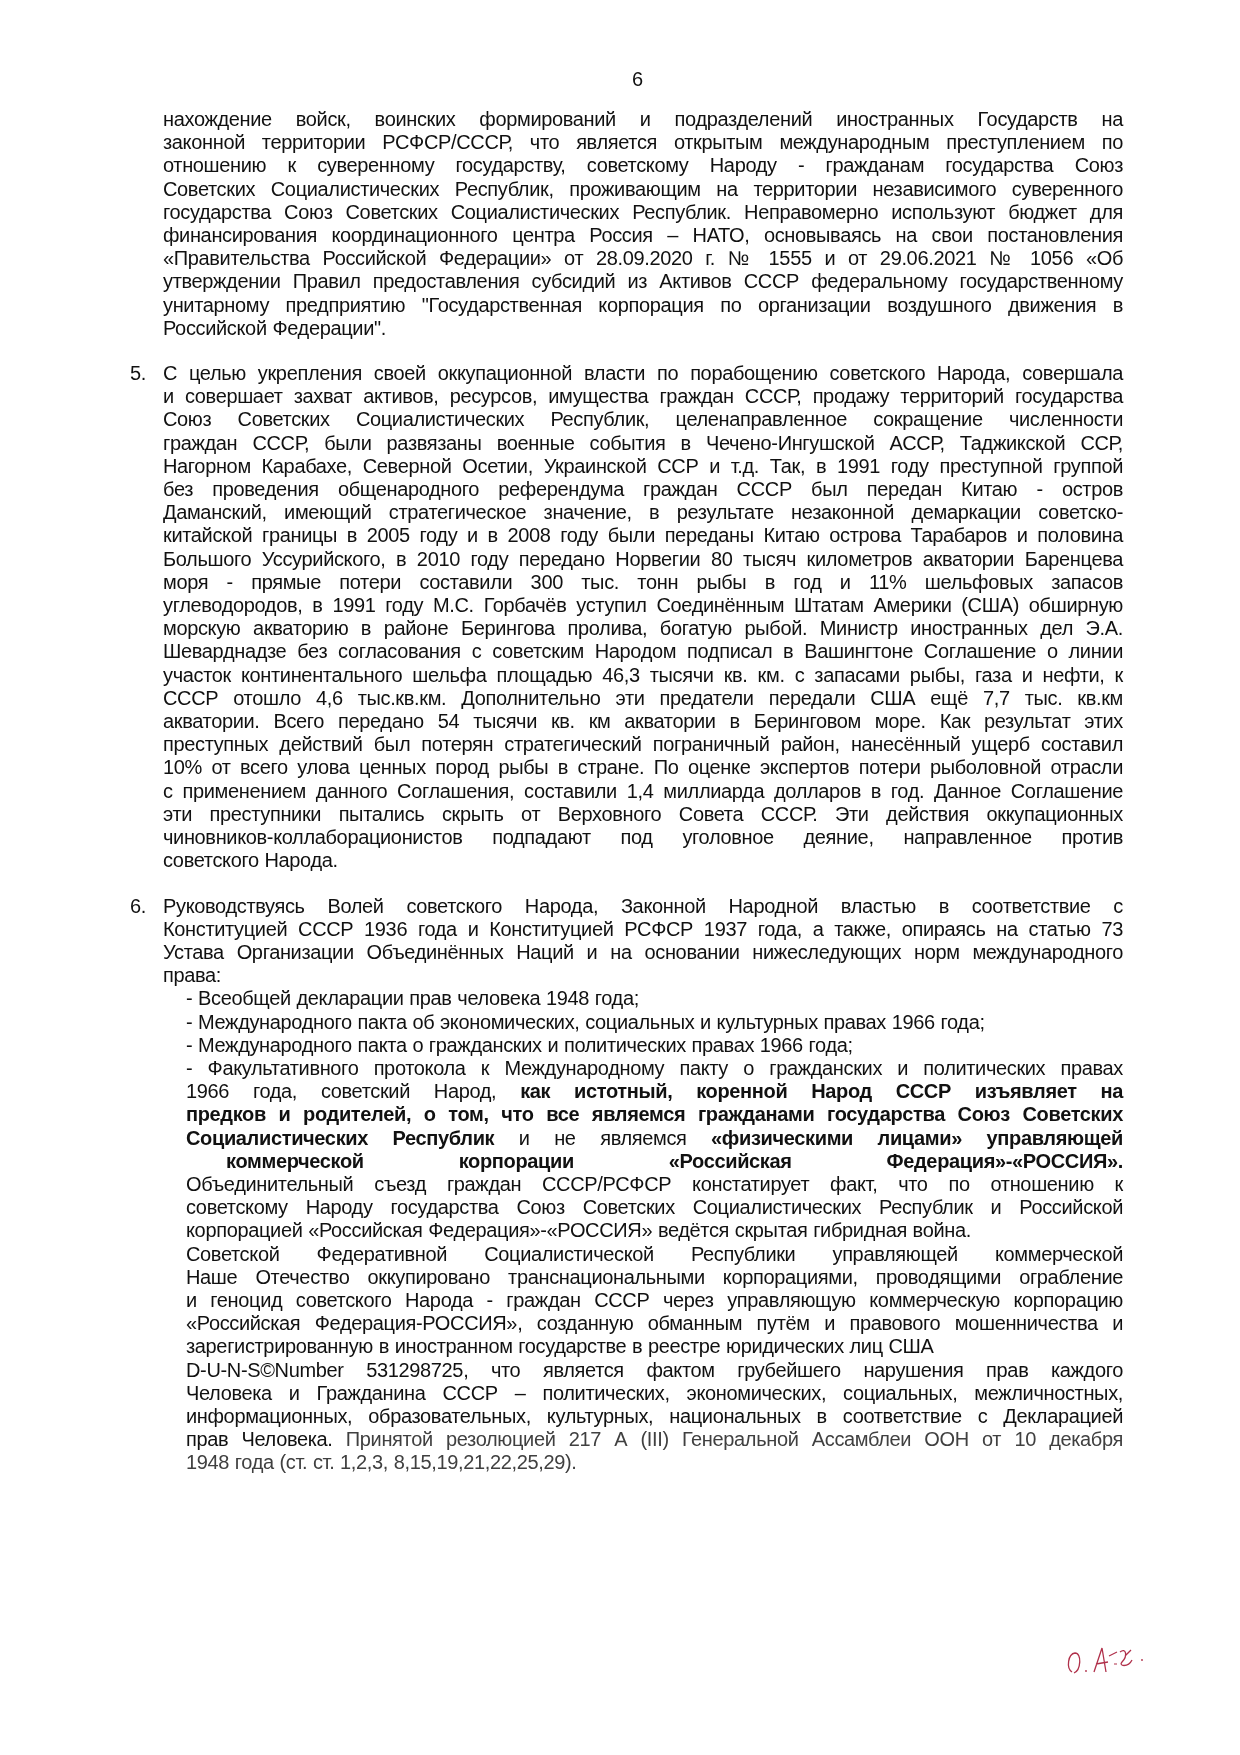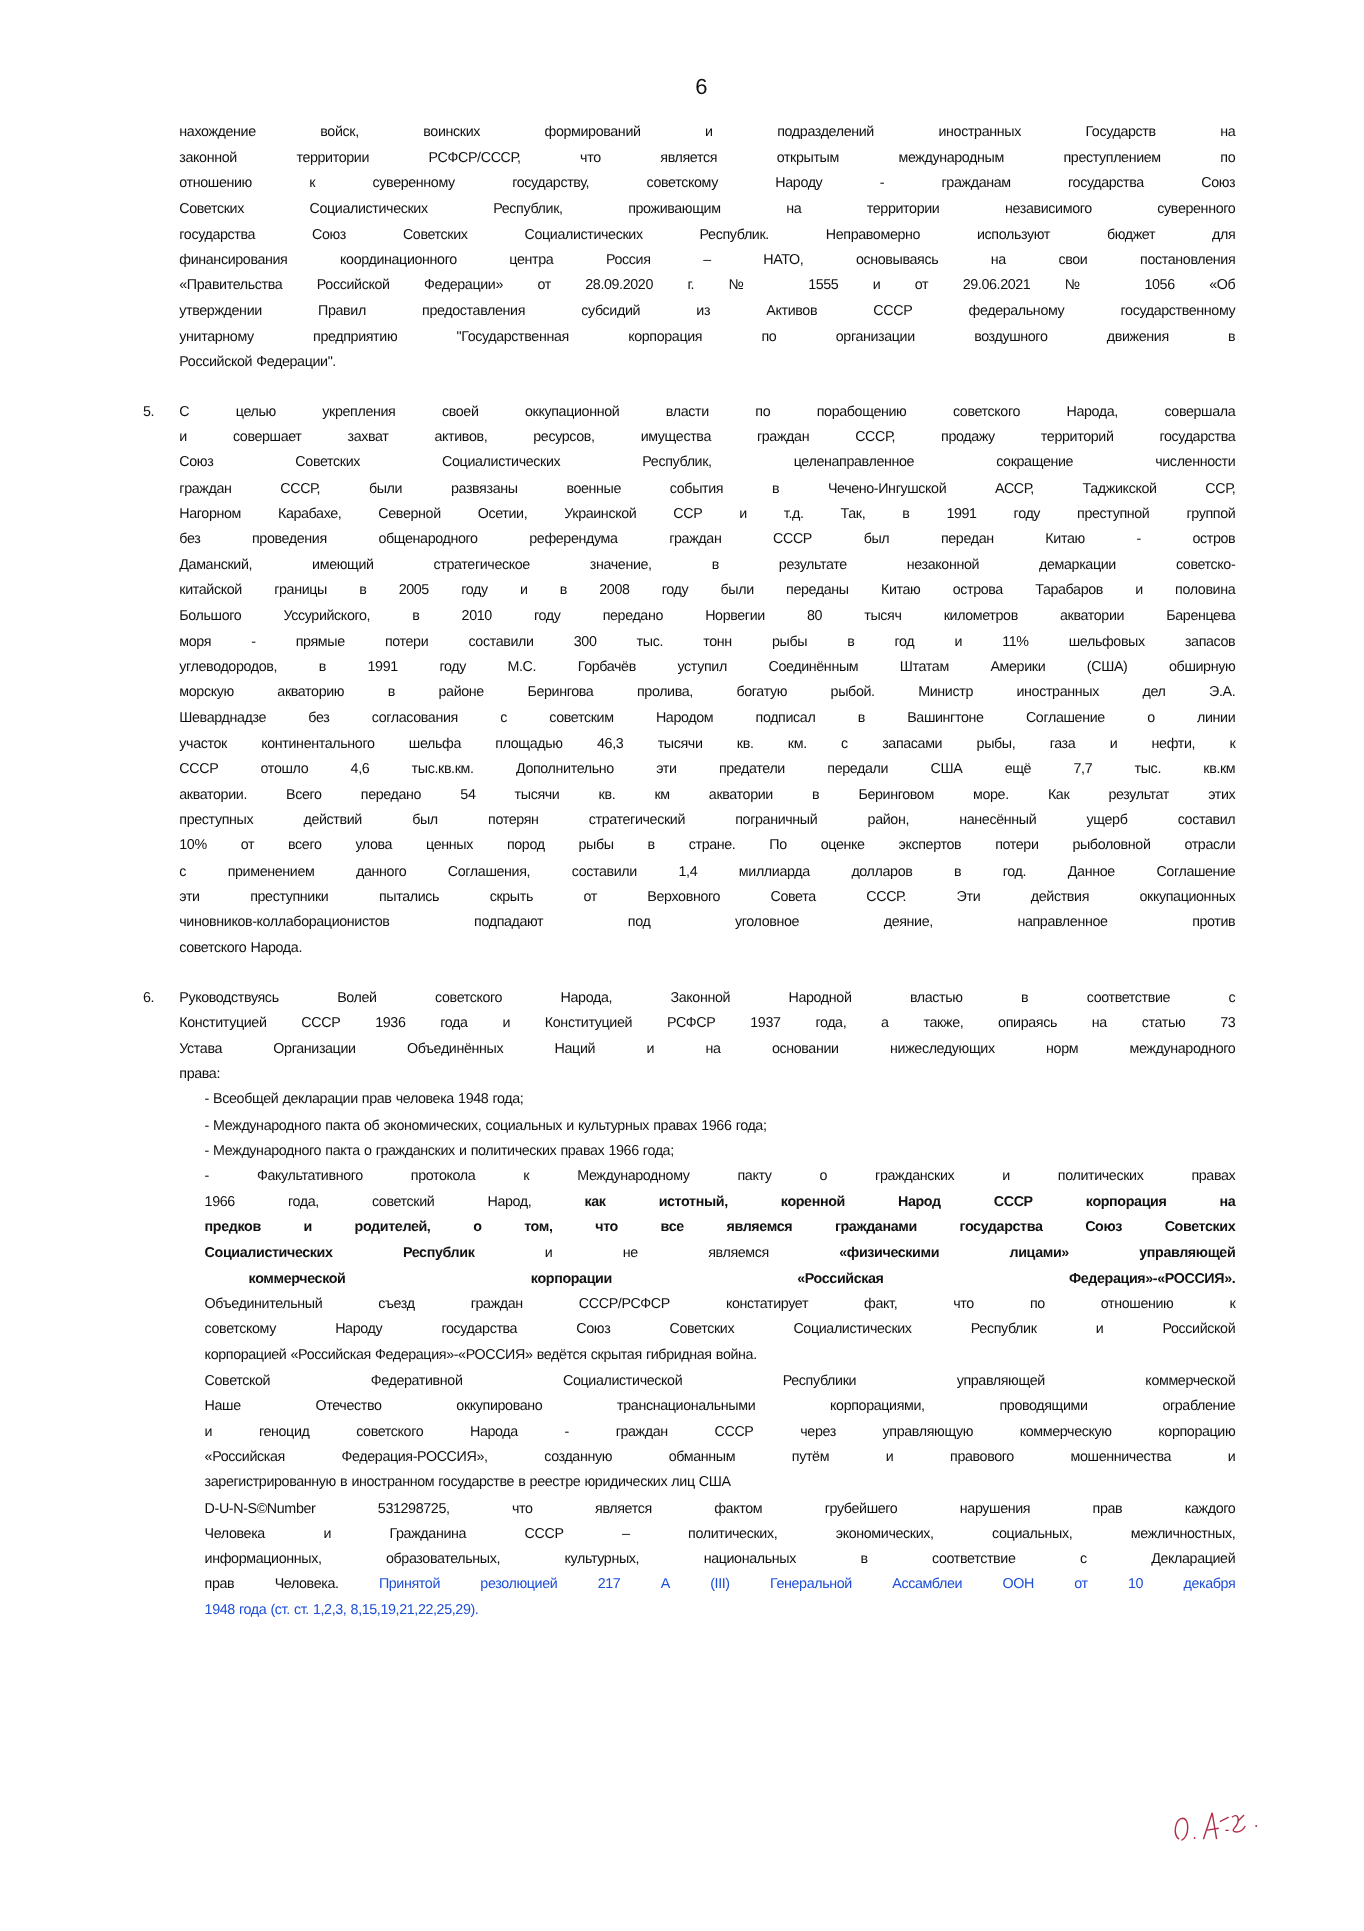--- a/index.html
+++ b/index.html
@@ -8,31 +8,31 @@
       position: absolute; left: 0; top: 0; width: 1240px; height: 1755px;
       background: #ffffff; color: #111111;
       font-family: "Liberation Sans", sans-serif;
     }
     .page-number {
       position: absolute; top: 68px; left: 0; width: 1275px; text-align: center;
       font-size: 20px; color: #111;
     }
     .content {
       position: absolute; left: 163px; top: 108px; width: 960px;
-      font-size: 13px; line-height: 23.2px; text-align: justify;
+      font-size: 20px; line-height: 23.2px; text-align: justify;
       letter-spacing: -0.35px; word-spacing: 0.5px;
     }
     .para { margin: 0; }
     .para .line { display: block; text-align: justify; text-align-last: justify; white-space: nowrap; }
     .para .line.last { text-align-last: left; }
     .item { position: relative; margin-top: 22px; }
     .item .num { position: absolute; left: -33px; top: 0; }
     .sub { padding-left: 23px; }
     b, .b { font-weight: bold; }
-    .grey { color: #1d4ed8; }
+    .grey { color: #404040; }
     .signature {
       position: absolute; left: 1062px; top: 1638px; width: 90px; height: 42px;
     }
   </style>
 </head>
 <body>
 
 <div class="page">
   <div class="page-number">6</div>
 
@@ -89,21 +89,21 @@
         </div>
 
       <div class="para sub" id="norms">
           <span class="line last">- Всеобщей декларации прав человека 1948 года;</span>
           <span class="line last">- Международного пакта об экономических, социальных и культурных правах 1966 года;</span>
           <span class="line last">- Международного пакта о гражданских и политических правах 1966 года;</span>
         </div>
 
       <div class="para sub">
         <span class="line">- Факультативного протокола к Международному пакту о гражданских и политических правах</span>
-        <span class="line"><span>1966 года, советский Народ,</span> <b>как истотный, коренной Народ СССР корпорация на</b></span>
+        <span class="line"><span>1966 года, советский Народ,</span> <b>как истотный, коренной Народ СССР изъявляет на</b></span>
         <span class="line b">предков и родителей, о том, что все являемся гражданами государства Союз Советских</span>
         <span class="line"><b>Социалистических Республик</b> <span>и не являемся</span> <b>«физическими лицами» управляющей</b></span>
         <span class="line b" style="word-spacing: 4px; margin-left: 40px;">коммерческой корпорации «Российская Федерация»-«РОССИЯ».</span>
       </div>
 
       <div class="para sub" id="congress">
           <span class="line">Объединительный съезд граждан СССР/РСФСР констатирует факт, что по отношению к</span>
           <span class="line">советскому Народу государства Союз Советских Социалистических Республик и Российской</span>
           <span class="line last">корпорацией «Российская Федерация»-«РОССИЯ» ведётся скрытая гибридная война.</span>
           <span class="line">Советской Федеративной Социалистической Республики управляющей коммерческой</span>

